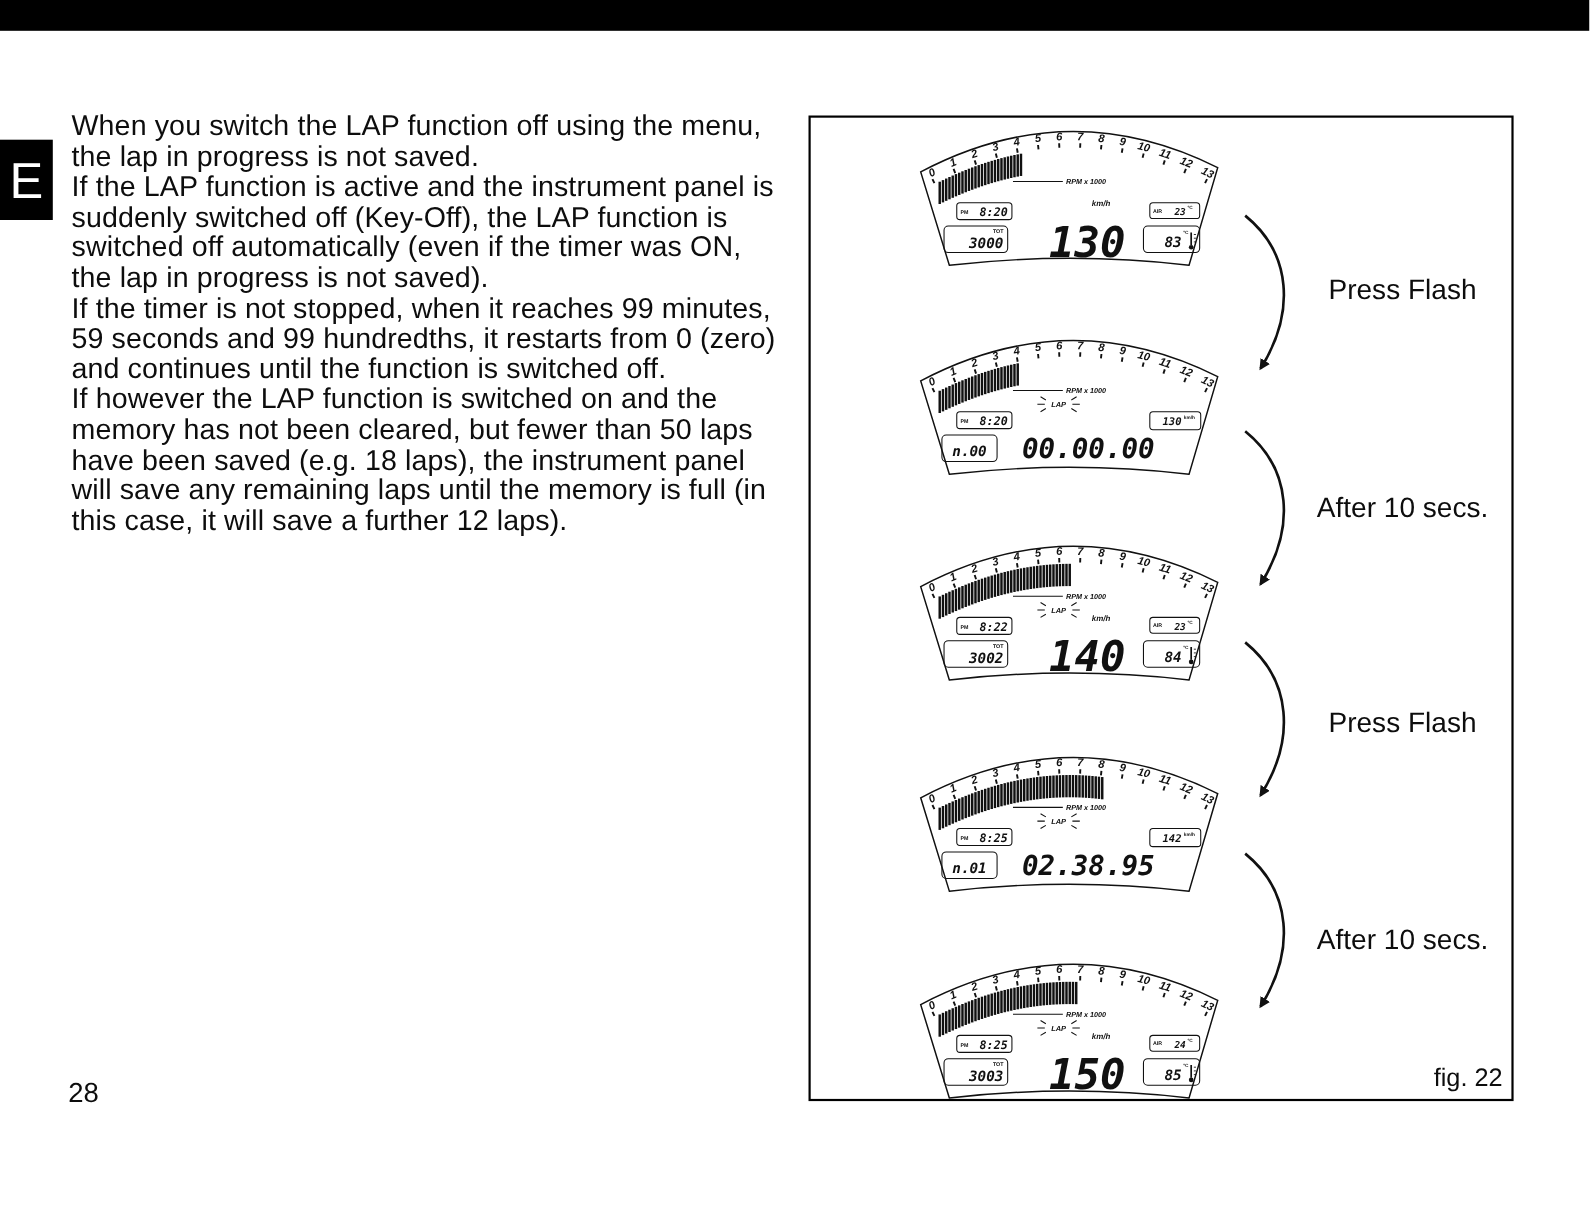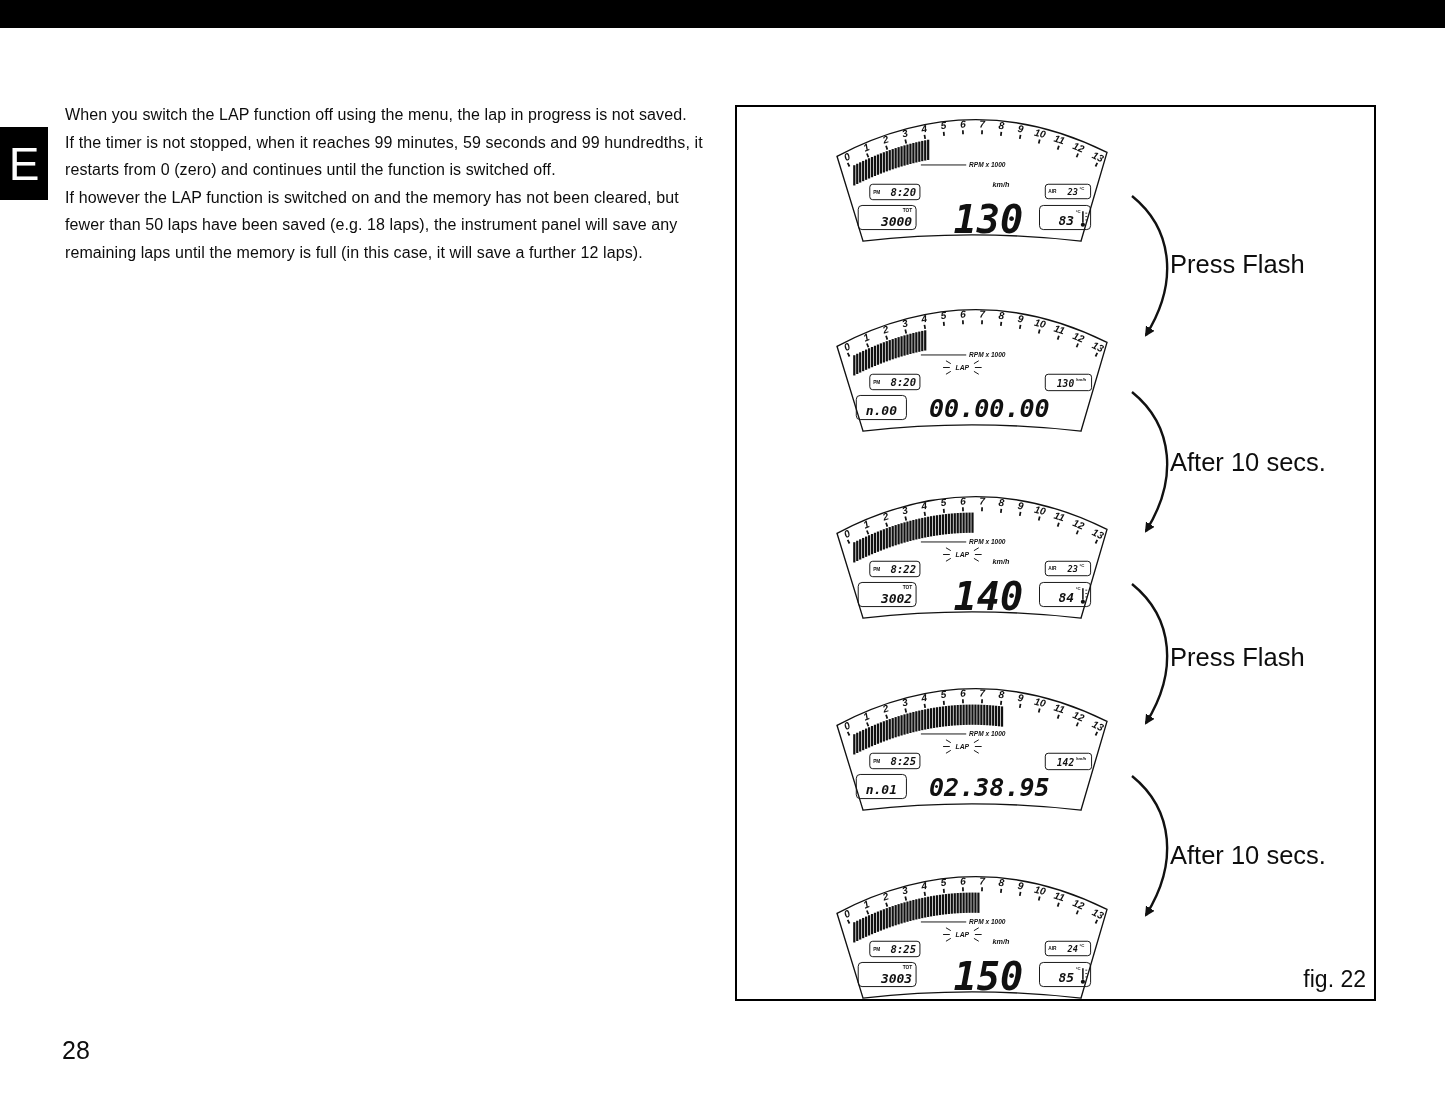--- a/index.html
+++ b/index.html
@@ -3,30 +3,30 @@
 <meta charset="utf-8">
 <style>
   * { margin:0; padding:0; box-sizing:border-box; }
   html,body { width:1445px; height:1101px; background:#ffffff; font-family:"Liberation Sans", sans-serif; color:#0d0d0d; position:relative; overflow:hidden; }
 
   .top-strip { position:absolute; left:0; top:0; width:1445px; height:28px; background:#000; }
 
   .section-tab { position:absolute; left:0; top:127px; width:48px; height:73px; background:#000; color:#fff;
                  display:flex; align-items:center; justify-content:center; font-size:46px; font-weight:400; }
 
-  .body-text { position:absolute; left:65px; top:101px; width:652px; font-size:16px; line-height:27.6px; letter-spacing:0.1px; }
+  .body-text { position:absolute; left:65px; top:101px; width:652px; font-size:26px; line-height:27.6px; letter-spacing:0.1px; }
   .body-text p { margin:0; }
 
-  .page-number { position:absolute; left:62px; top:1036px; font-size:25px; }
+  .page-number { position:absolute; left:62px; top:980px; font-size:25px; }
 
   .figure-box { position:absolute; left:735px; top:105px; width:641px; height:896px; border:2px solid #000; }
 
   .panel { position:absolute; left:90px; width:290px; height:136px; }
   .arrow { position:absolute; left:385px; width:70px; height:150px; }
-  .step-label { position:absolute; left:433px; width:210px; font-size:25.5px; white-space:nowrap; }
+  .step-label { position:absolute; left:433px; width:210px; font-size:25.5px; white-space:nowrap;text-align:center; }
   .fig-label { position:absolute; right:8px; bottom:6px; font-size:23px;margin-left:48px; }
 
   
   svg text { fill:#111; }
   .tachnum { font:italic 700 10.5px "Liberation Sans", sans-serif; text-anchor:middle; }
   .rpmlabel { font:italic 700 6.8px "Liberation Sans", sans-serif; }
   .kmh { font:italic 700 7.5px "Liberation Sans", sans-serif; text-anchor:middle; }
   .lap { font:italic 700 7px "Liberation Sans", sans-serif; text-anchor:middle; }
   .tiny { font:700 5px "Liberation Sans", sans-serif; }
   .deg { font:700 4.5px "Liberation Sans", sans-serif; }
@@ -42,20 +42,21 @@
 <body>
 
 <div class="top-strip"></div>
 
 <div class="section-tab">
   <span>E</span>
 </div>
 
 <div class="body-text">
   <p>When you switch the LAP function off using the menu, the lap in progress is not saved.</p>
+  <p>If the LAP function is active and the instrument panel is suddenly switched off (Key-Off), the LAP function is switched off automatically (even if the timer was ON, the lap in progress is not saved).</p>
   <p>If the timer is not stopped, when it reaches 99 minutes, 59 seconds and 99 hundredths, it restarts from 0 (zero) and continues until the function is switched off.</p>
   <p>If however the LAP function is switched on and the memory has not been cleared, but fewer than 50 laps have been saved (e.g. 18 laps), the instrument panel will save any remaining laps until the memory is full (in this case, it will save a further 12 laps).</p>
 </div>
 
 <div class="page-number">28</div>
 
 <div class="figure-box">
   <div class="panel" style="top:3px"><svg viewBox="0 0 300 140" width="290" height="135">
         <path d="M 37 136 L 10 48 Q 150 -26 290 44 L 263 136 Q 150 123 37 136 Z" fill="#fff" stroke="#111" stroke-width="1.4"></path>
         <g>

